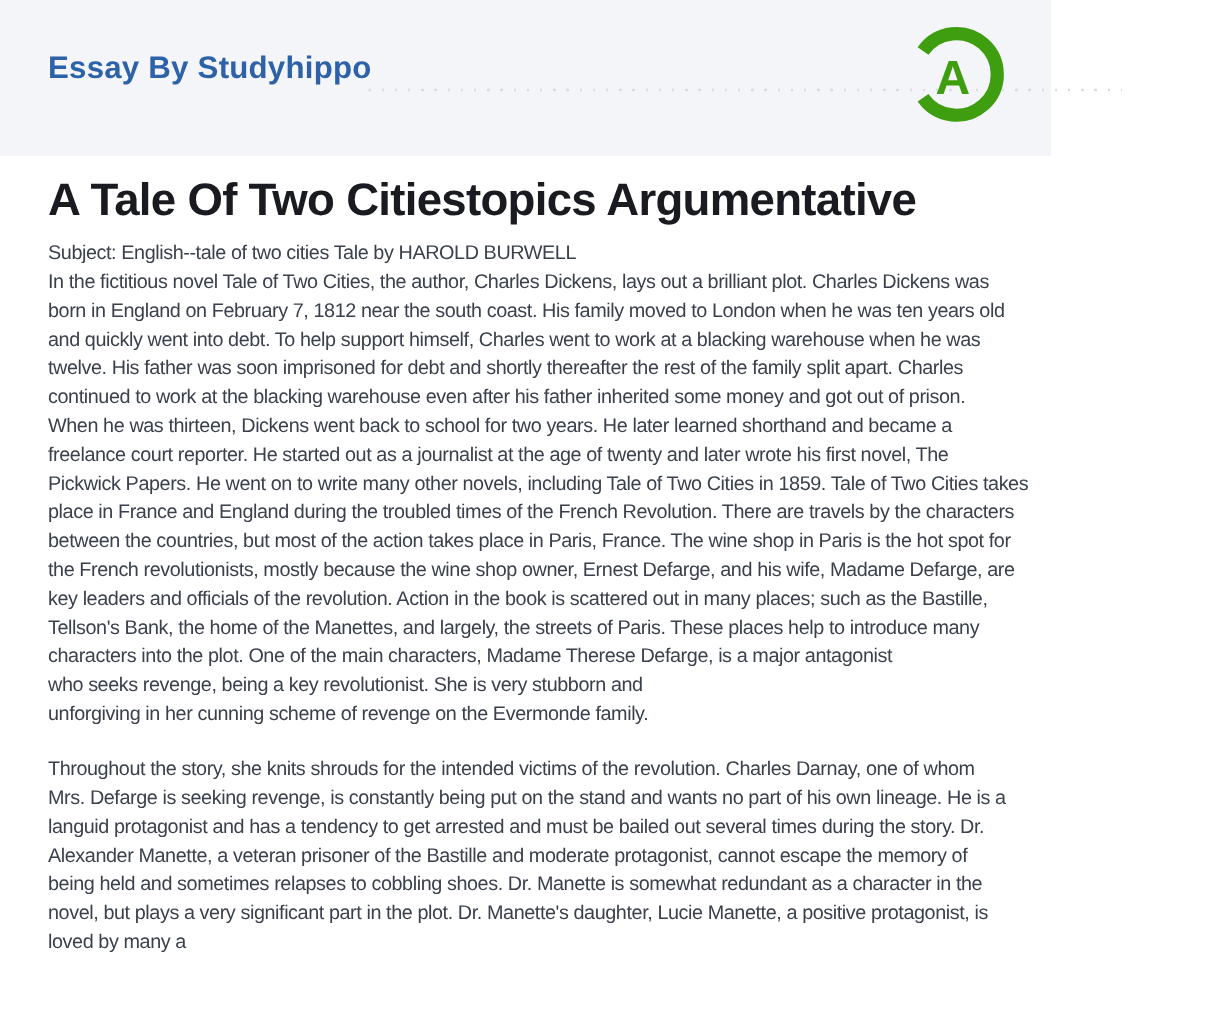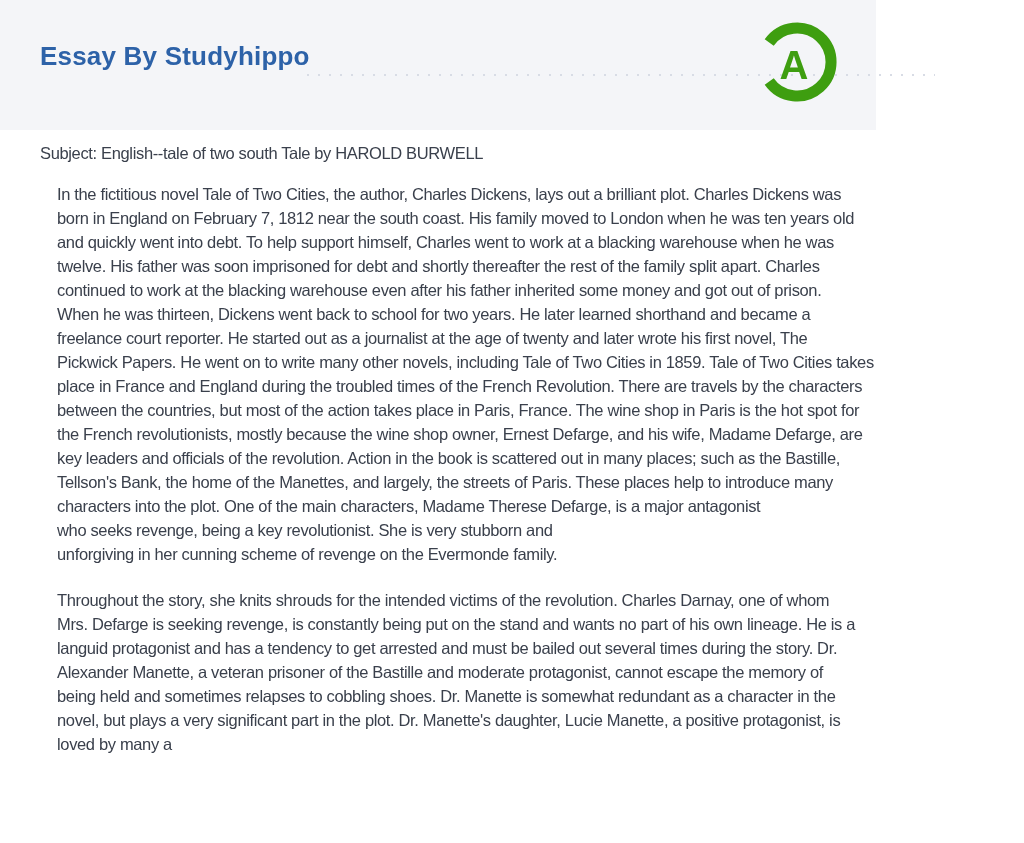--- a/index.html
+++ b/index.html
@@ -92,21 +92,21 @@
   }
   .subject-line {
     margin-top: 11px;
     font-size: 16.5px;
     line-height: 24px;
     letter-spacing: -0.35px;
     color: #3a404c;
     white-space: pre;
   }
   .essay-paragraph {
-    margin: 17px;
+    margin: 0;
     font-size: 16.5px;
     line-height: 24px;
     letter-spacing: -0.35px;
     color: #3a404c;
     white-space: pre;
     overflow: hidden;
   }
   .essay-paragraph + .essay-paragraph {
     margin-top: 22px;
   }
@@ -119,21 +119,22 @@
   <div class="dotted-leader"></div>
   <div class="logo">
     <svg width="80" height="80" viewBox="0 0 80 80">
       <path d="M 12.2 20.5 A 34 34 0 1 1 12.2 59.5" fill="none" stroke="#3e9e10" stroke-width="11" stroke-linecap="butt"></path>
     </svg>
     <span class="logo-letter">A</span>
   </div>
 </header>
 
 <main class="main-content">
-  <div class="subject-line">Subject: English--tale of two south Tale by HAROLD BURWELL</div>
+  <h1 class="page-title">A Tale Of Two Citiestopics Argumentative</h1>
+  <div class="subject-line">Subject: English--tale of two cities Tale by HAROLD BURWELL</div>
   <div class="essay-paragraph">In the fictitious novel Tale of Two Cities, the author, Charles Dickens, lays out a brilliant plot. Charles Dickens was
 born in England on February 7, 1812 near the south coast. His family moved to London when he was ten years old
 and quickly went into debt. To help support himself, Charles went to work at a blacking warehouse when he was
 twelve. His father was soon imprisoned for debt and shortly thereafter the rest of the family split apart. Charles
 continued to work at the blacking warehouse even after his father inherited some money and got out of prison.
 When he was thirteen, Dickens went back to school for two years. He later learned shorthand and became a
 freelance court reporter. He started out as a journalist at the age of twenty and later wrote his first novel, The
 Pickwick Papers. He went on to write many other novels, including Tale of Two Cities in 1859. Tale of Two Cities takes
 place in France and England during the troubled times of the French Revolution. There are travels by the characters
 between the countries, but most of the action takes place in Paris, France. The wine shop in Paris is the hot spot for

